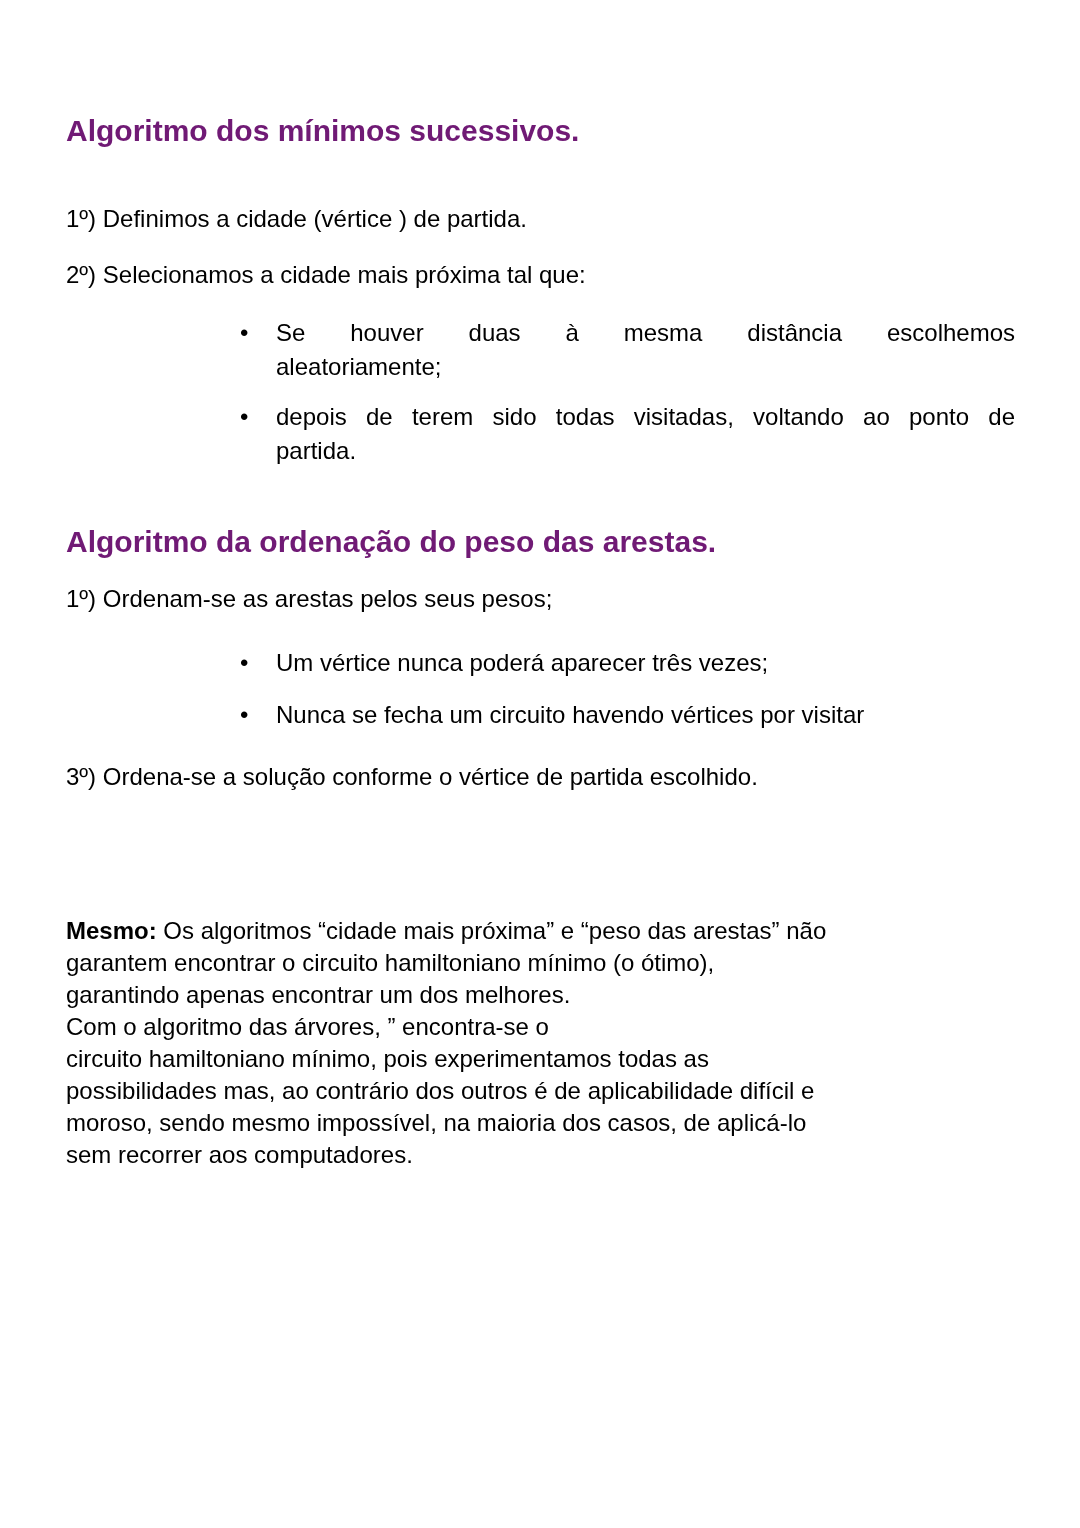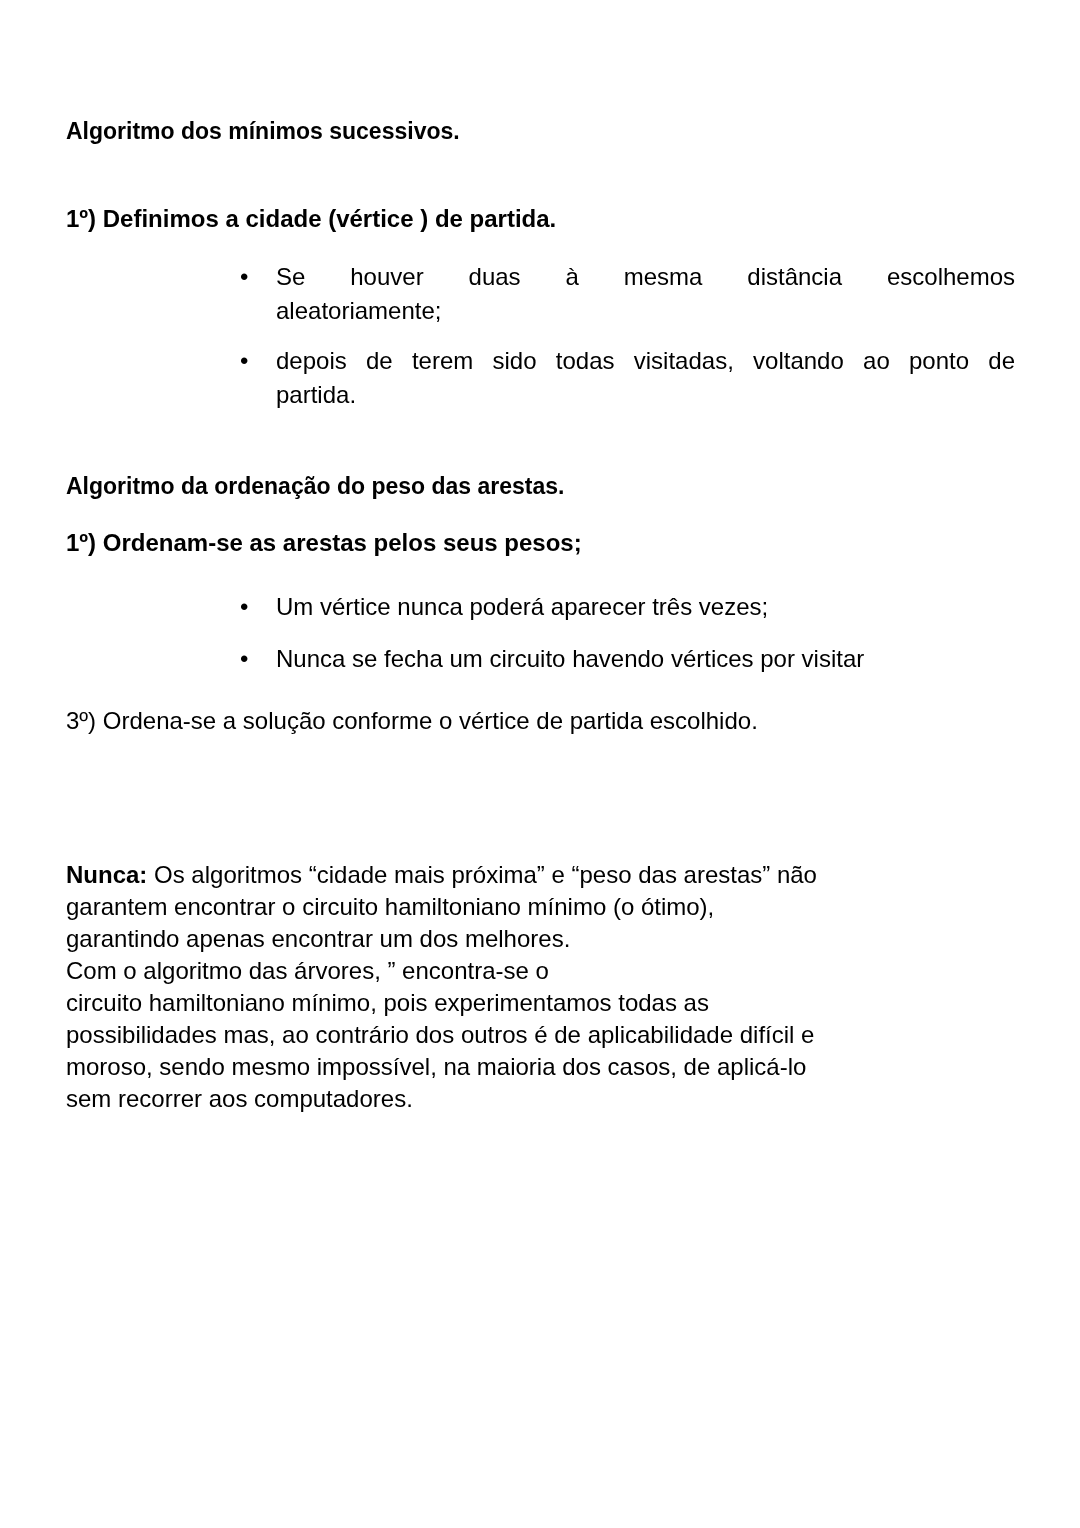--- a/index.html
+++ b/index.html
@@ -10,27 +10,27 @@
     box-sizing: border-box;
     background: #ffffff;
     padding: 113px 65px 40px 66px;
     font-family: "Liberation Sans", sans-serif;
     font-size: 24px;
     color: #000000;
     overflow: hidden;
   }
   .heading {
     margin: 0 0 55px 0;
-    font-size: 23px;
+    font-size: 30px;
     line-height: 36px;
     font-weight: 700;
-    color: #000000;
+    color: #701a75;
   }
   .heading.h2 { margin: 56px 0 24px 0; }
-  .step { margin: 0 0 26px 0; line-height: 30px; font-weight: bold; }
+  .step { margin: 0 0 26px 0; line-height: 30px; }
   .step3 { margin: 32px 0 0 0; line-height: 30px; }
   .bullets { margin: 25px 0 0 174px; }
   .bullets .bullet-item { display: flex; margin-bottom: 16px; line-height: 34px; }
   .bullets .marker { flex: 0 0 36px; width: 36px; }
   .bullets .bullet-text { flex: 1 1 auto; min-width: 0; }
   .jline { text-align: justify; text-align-last: justify; }
   .bullets.compact { margin-top: 34px; }
   .bullets.compact .bullet-item { line-height: 30px; margin-bottom: 22px; }
   .para { line-height: 32px; white-space: pre-line; margin: 0; }
   .para.nota { margin-top: 123px; }
@@ -40,20 +40,21 @@
   .u { }
 </style>
 </head>
 <body>
 
 <div class="page">
 
   <section>
     <h1 class="heading">Algoritmo dos mínimos sucessivos.</h1>
     <p class="step">1º) Definimos a cidade (vértice ) de partida.</p>
+    <p class="step">2º) Selecionamos a cidade mais próxima tal que:</p>
     <div class="bullets">
       <div class="bullet-item">
         <span class="marker">•</span>
         <div class="bullet-text">
             <div class="jline">Se houver duas à mesma distância escolhemos</div>
             <div>aleatoriamente;</div>
           </div>
       </div>
       <div class="bullet-item">
         <span class="marker">•</span>
@@ -74,21 +75,21 @@
         <div class="bullet-text">Um vértice nunca poderá aparecer três vezes;</div>
       </div>
       <div class="bullet-item">
         <span class="marker">•</span>
         <div class="bullet-text">Nunca se fecha um circuito havendo vértices por visitar</div>
       </div>
     </div>
     <p class="step3">3º) Ordena-se a solução conforme o vértice de partida escolhido.</p>
   </section>
 
-  <p class="para nota"><span class="b">Nunca:</span><span> Os algoritmos “</span><span class="u">cidade mais próxima</span><span>” e “</span><span class="u">peso das arestas</span><span>” não
+  <p class="para nota"><span class="b">Mesmo:</span><span> Os algoritmos “</span><span class="u">cidade mais próxima</span><span>” e “</span><span class="u">peso das arestas</span><span>” não
 garantem encontrar o circuito hamiltoniano mínimo (o ótimo),
 garantindo apenas encontrar um dos melhores.</span></p>
 
 
   <p class="para final"><span>Com o </span><span class="u">algoritmo das árvores</span><span>, ” encontra-se o
 circuito hamiltoniano mínimo, pois experimentamos todas as
 possibilidades mas, ao contrário dos outros é de aplicabilidade difícil e
 moroso, sendo mesmo impossível, na maioria dos casos, de aplicá-lo
 sem recorrer aos computadores.</span></p>
 

